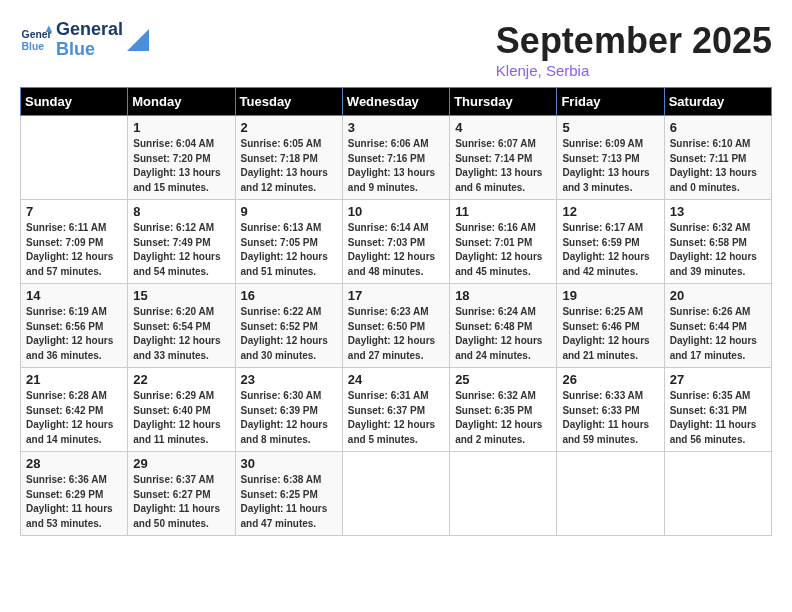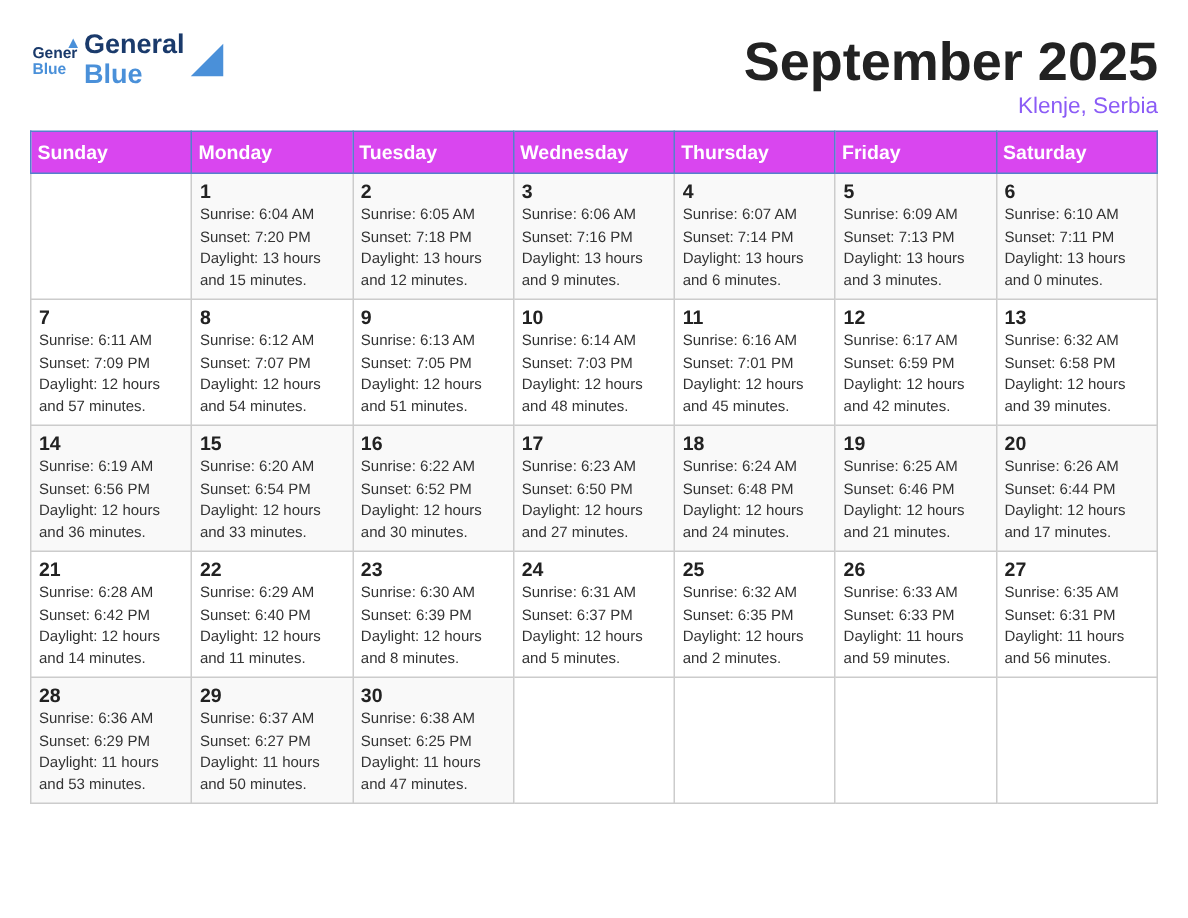--- a/index.html
+++ b/index.html
@@ -19,38 +19,37 @@
     .logo {
       display: flex;
       align-items: center;
       gap: 4px;
     }
     .logo-icon {
       width: 32px;
       height: 32px;
     }
     .title-block {
-      text-align: right;
     }
     .month-title {
       font-size: 36px;
       font-weight: bold;
       color: #222;
     }
     .location {
       font-size: 15px;
       color: #8b5cf6;
     }
     table {
       width: 100%;
       border-collapse: collapse;
       table-layout: fixed;
     }
     thead tr th {
-      background-color: #d946ef;
+      background-color: #000000;
       color: #fff;
       font-size: 13px;
       font-weight: bold;
       padding: 6px 4px;
       text-align: left;
       border: 1px solid #5580cc;
     }
     tbody tr td {
       vertical-align: top;
       border: 1px solid #ccc;
@@ -67,20 +66,21 @@
       font-size: 13px;
       font-weight: bold;
       color: #222;
       display: block;
       margin-bottom: 2px;
     }
     .day-info {
       font-size: 10px;
       color: #333;
       line-height: 1.45;
+      font-weight: bold;
     }
     .empty-cell {
       background: #fff !important;
     }
   </style>
 </head>
 <body>
 
 <div class="header">
   <div class="logo">
@@ -165,21 +165,21 @@
         <td>
           <span class="day-num">7</span>
           <div class="day-info">Sunrise: 6:11 AM
 Sunset: 7:09 PM
 Daylight: 12 hours
 and 57 minutes.</div>
         </td>
         <td>
           <span class="day-num">8</span>
           <div class="day-info">Sunrise: 6:12 AM
-Sunset: 7:07 PM
+Sunset: 7:49 PM
 Daylight: 12 hours
 and 54 minutes.</div>
         </td>
         <td>
           <span class="day-num">9</span>
           <div class="day-info">Sunrise: 6:13 AM
 Sunset: 7:05 PM
 Daylight: 12 hours
 and 51 minutes.</div>
         </td>

